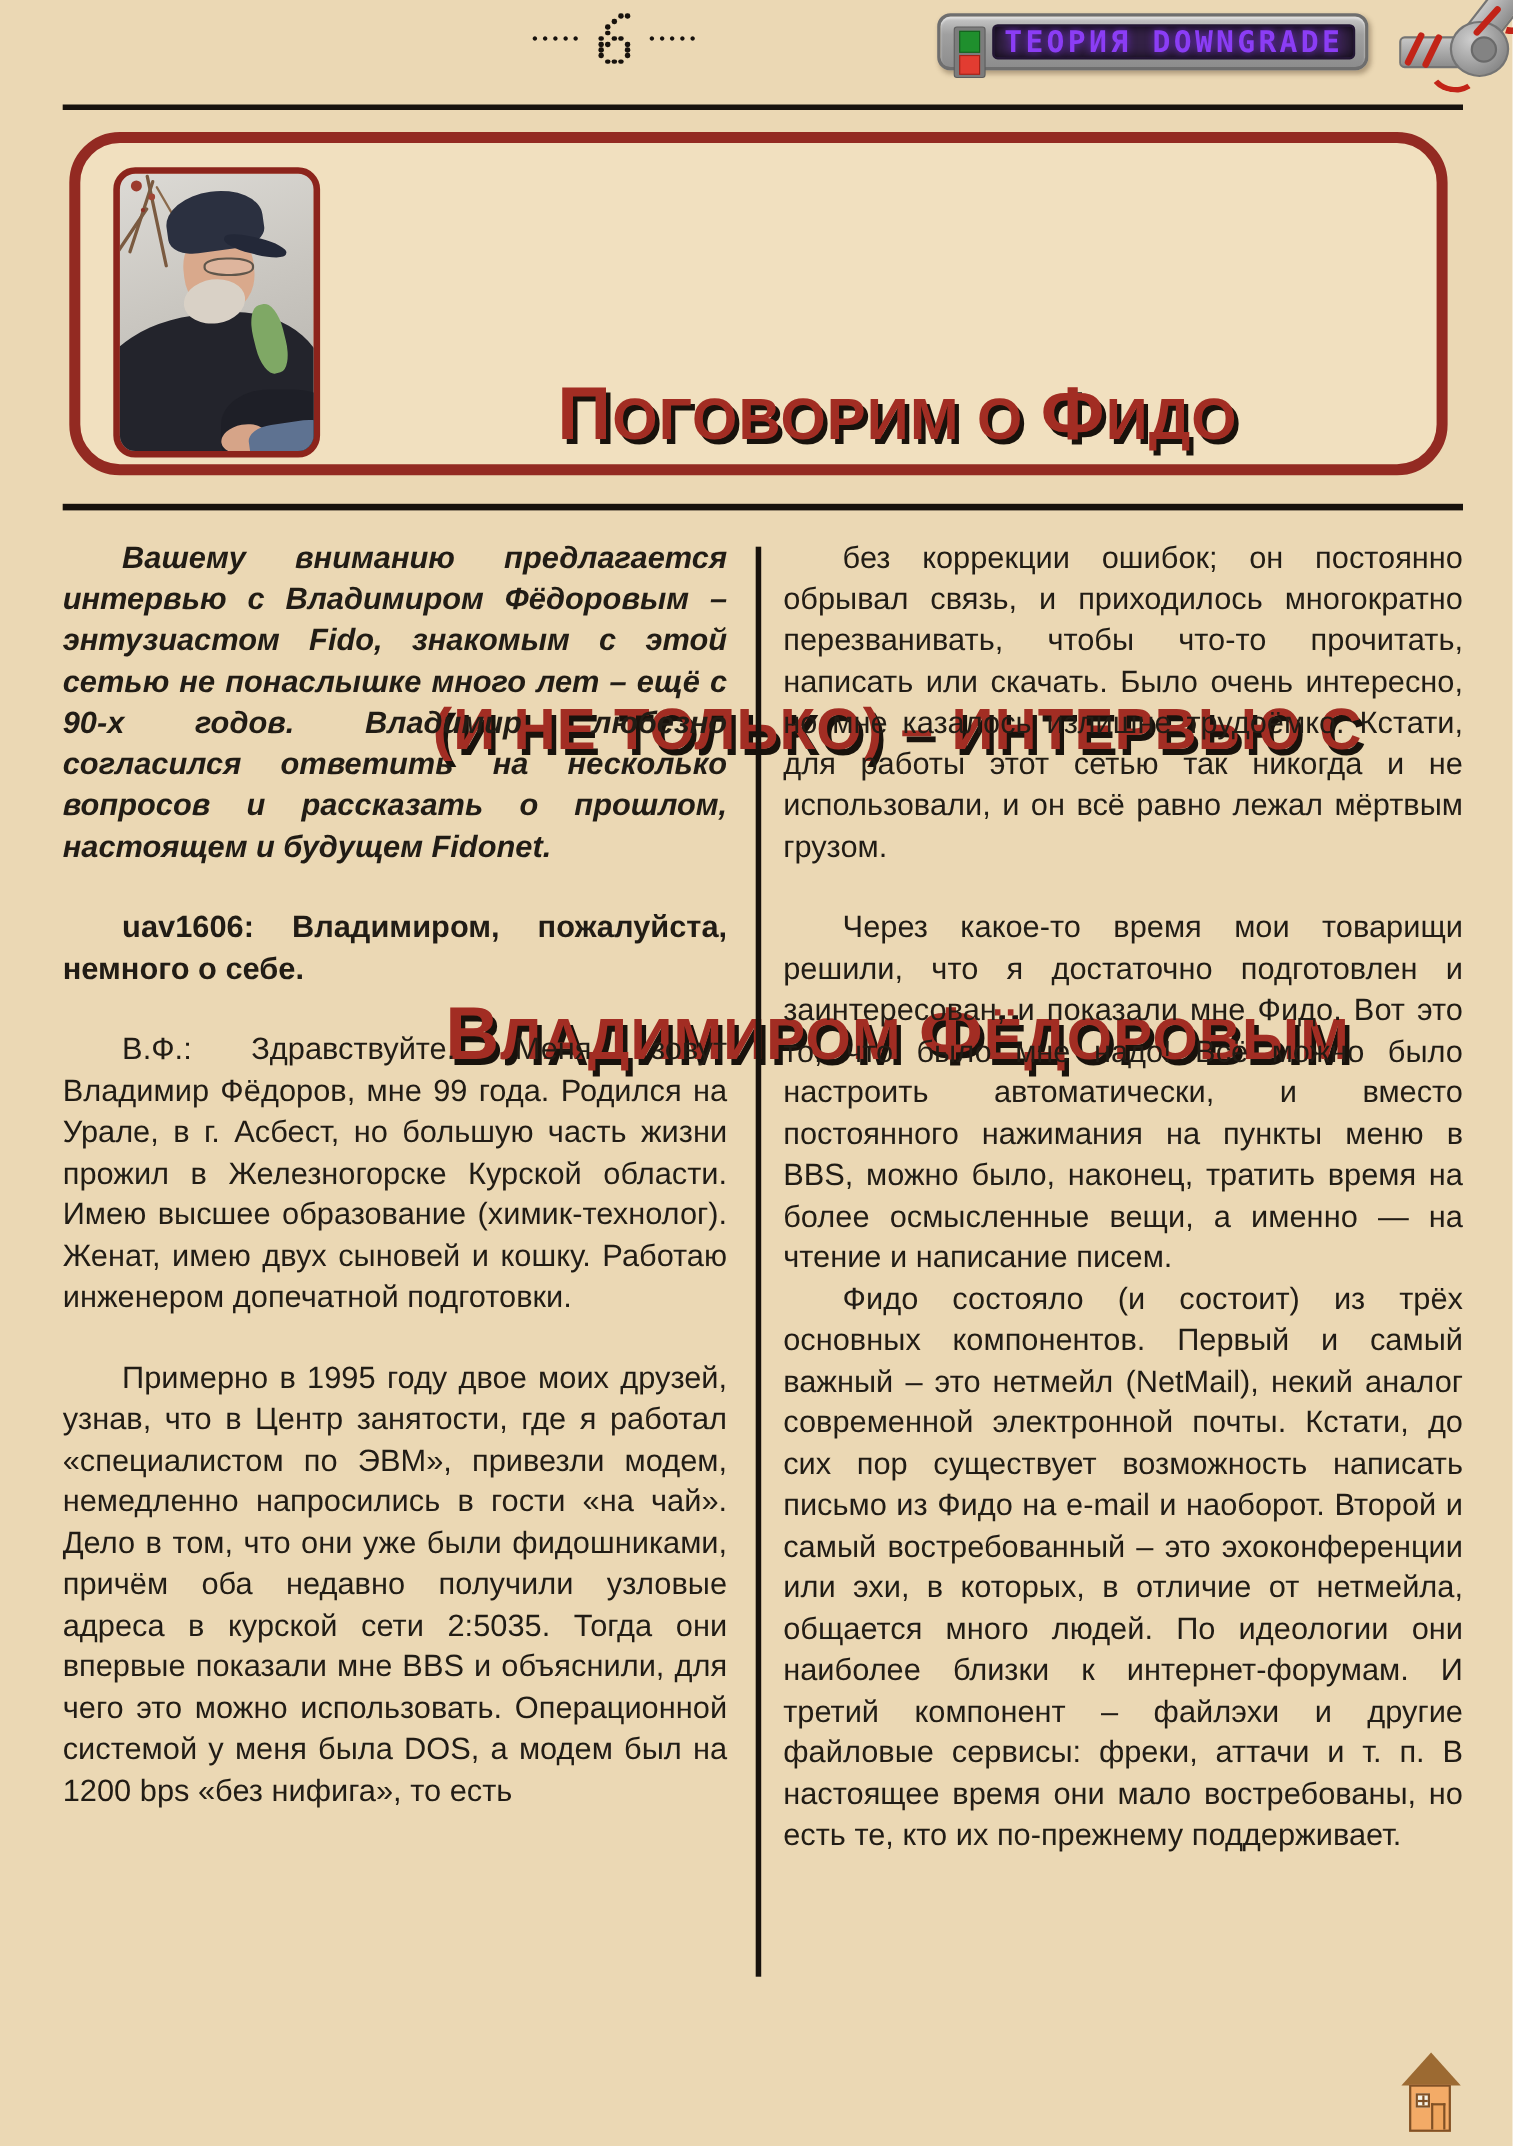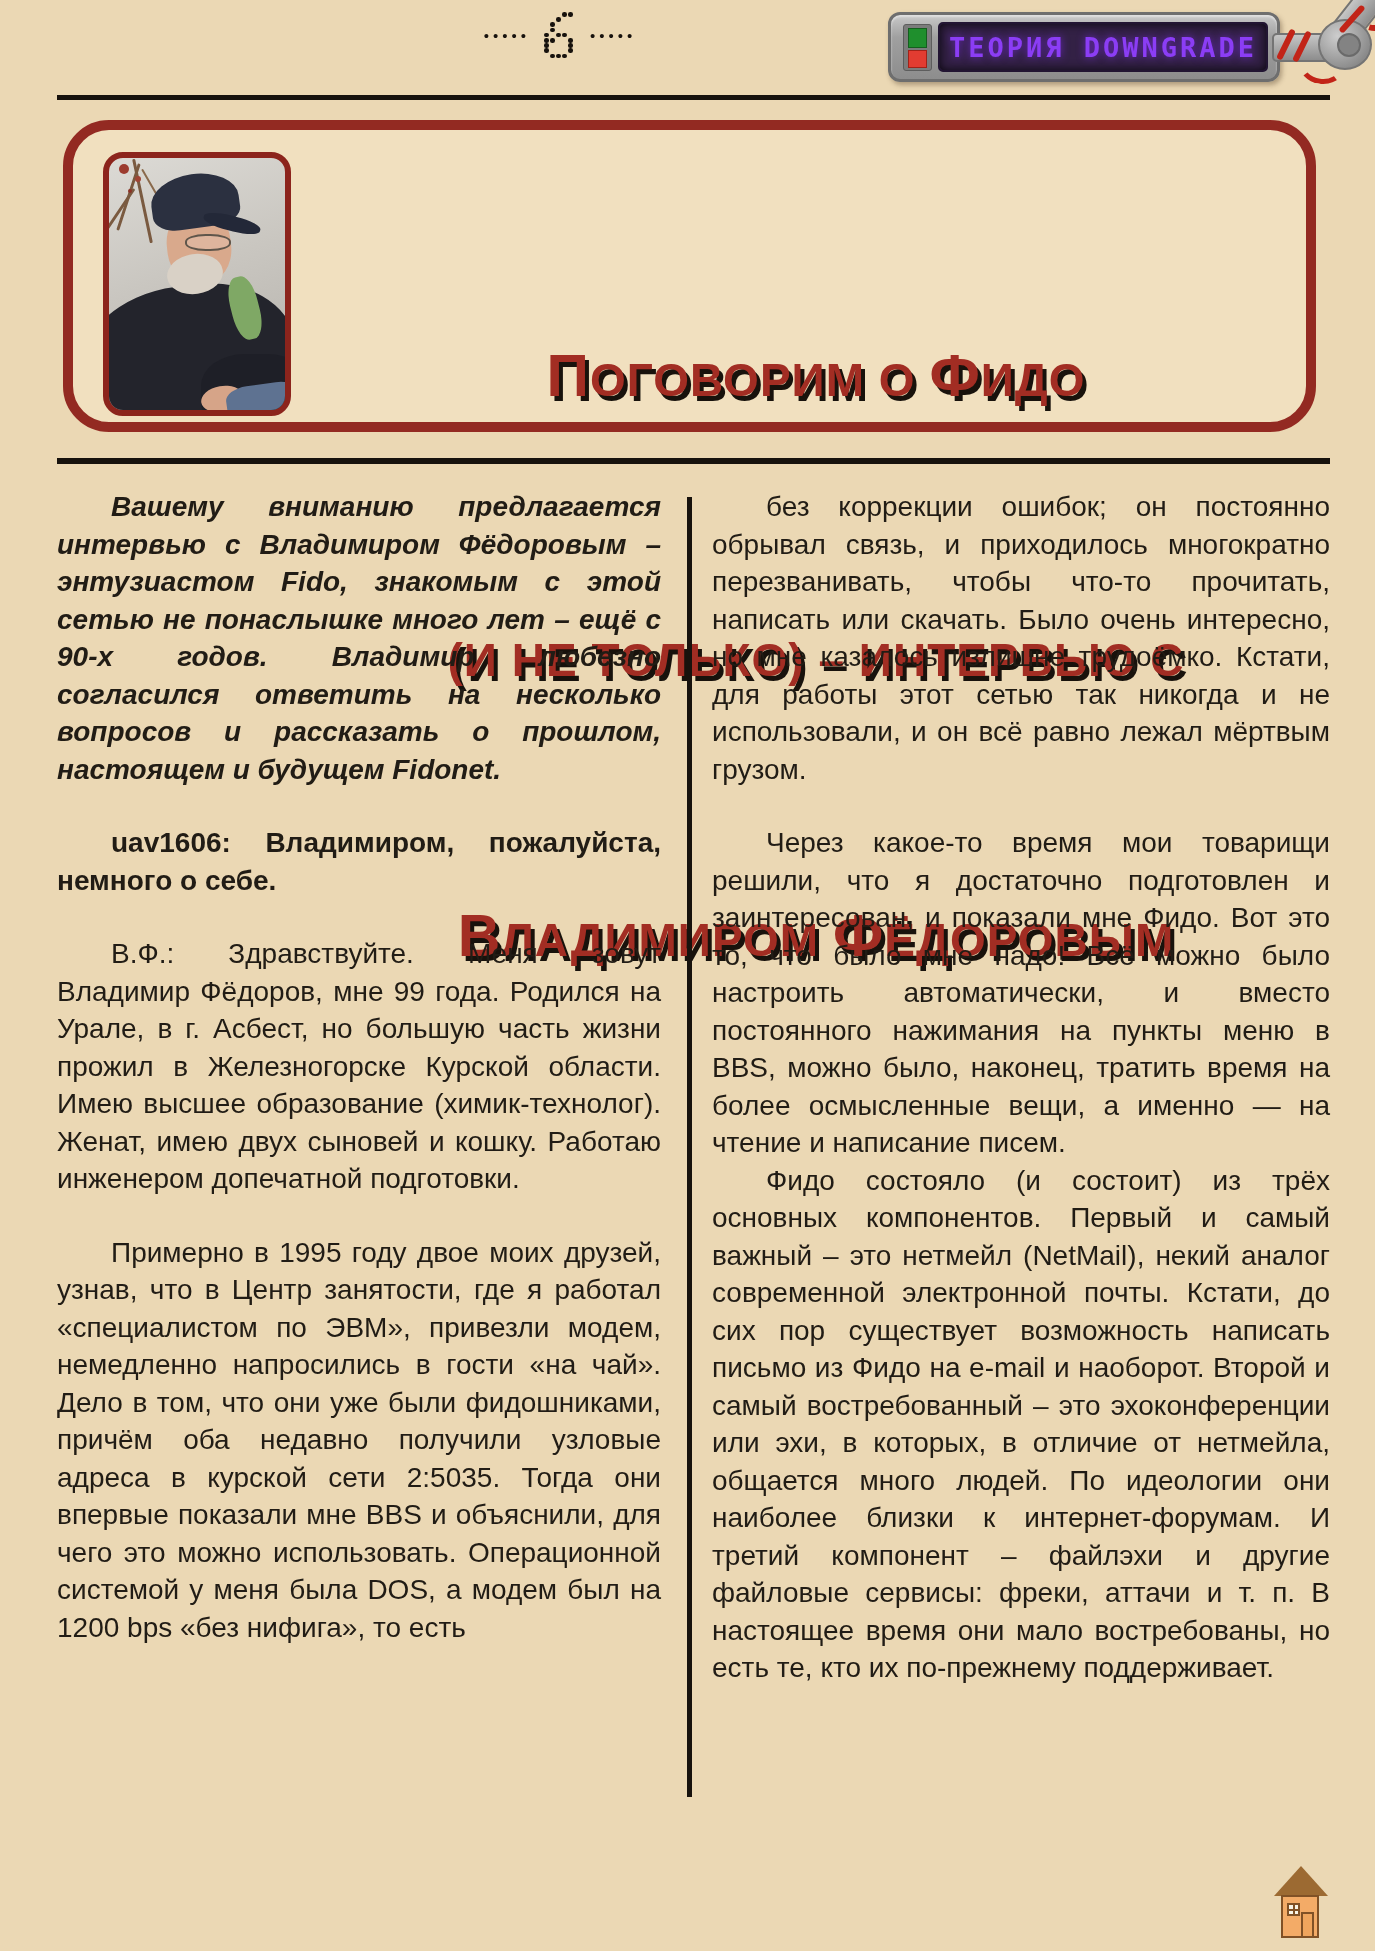--- a/index.html
+++ b/index.html
@@ -7,21 +7,21 @@
   .page{position:absolute;left:0;top:0;width:1375px;height:1951px;background:#ebd8b4;}
 
   
   .pagenum{position:absolute;left:455px;top:12px;width:210px;height:48px;
     display:flex;align-items:center;justify-content:center;gap:14px;}
   .dashes{font-size:15px;letter-spacing:4px;color:#17120d;line-height:1;transform:translateY(-1px);}
   .dotdigit{position:relative;width:32px;height:48px;}
   .dotdigit i{position:absolute;width:4.5px;height:4.5px;border-radius:50%;background:#17120d;}
 
   
-  .banner{position:absolute;left:888px;top:12px;width:392px;height:70px;box-sizing:border-box;
+  .banner{position:absolute;left:852px;top:12px;width:392px;height:52px;box-sizing:border-box;
     background:linear-gradient(#c9c9c9,#a0a0a0 35%,#8d8d8d);border:3px solid #6e6e6e;border-radius:12px;
     box-shadow:inset 0 2px 2px #e0e0e0, 2px 3px 5px rgba(60,40,20,.35);}
   .led-panel{position:absolute;left:12px;top:9px;width:27px;height:45px;background:#7c7c7c;
     border:1px solid #5d5d5d;border-radius:3px;}
   .led{width:17px;height:18px;margin:3px auto 2px;}
   .led-green{background:#1f8f2d;border:1px solid #145f1e;}
   .led-red{background:#e23c31;border:1px solid #a12218;height:16px;margin-top:0;}
   .screen{position:absolute;left:47px;top:7px;right:9px;bottom:7px;background:#332145;
     border:2px solid #221533;border-radius:5px;box-shadow:inset 0 0 10px rgba(0,0,0,.8);
     display:flex;align-items:center;justify-content:center;overflow:hidden;}
@@ -72,21 +72,21 @@
   .face{left:58px;top:50px;width:64px;height:76px;background:#d9a98c;border-radius:46%;transform:rotate(-6deg);}
   .beard{left:58px;top:96px;width:56px;height:40px;background:#d9d1c6;border-radius:50%;transform:rotate(-8deg);}
   .cap{left:42px;top:16px;width:88px;height:54px;background:#2b3040;border-radius:52% 52% 30% 30%;transform:rotate(-8deg);}
   .visor{left:94px;top:58px;width:58px;height:15px;background:#232838;border-radius:45%;transform:rotate(14deg);}
   .glasses{left:76px;top:76px;width:42px;height:13px;border:2px solid #5f564b;border-radius:45%;background:rgba(255,255,255,.15);}
   .hand{left:92px;top:228px;width:42px;height:26px;background:#d6a488;border-radius:50%;transform:rotate(-10deg);}
   .jeans{left:118px;top:226px;width:74px;height:42px;background:#5e7291;border-radius:30%;transform:rotate(-8deg);}
 
   .title-text{position:absolute;left:248px;top:16px;width:990px;text-align:center;
     color:#a22d23;font-weight:bold;line-height:92px;white-space:pre-wrap;}
-  .sc-line{display:block;font-size:59px;letter-spacing:1px;
+  .sc-line{display:block;font-size:68px;letter-spacing:1px;
     text-shadow:4px 5px 0 #18120c;}
   .sc-line .c-big{font-size:1em;}
   .sc-line .c-small{font-size:0.78em;}
 
   
   .col{position:absolute;top:488px;color:#211c15;font-size:28px;line-height:37.5px;text-align:justify;}
   .col-left{left:57px;width:604px;}
   .col-right{left:712px;width:618px;}
   .col p{margin:0 0 36px;text-indent:54px;}
   .col p.italic{font-style:italic;font-weight:bold;}

